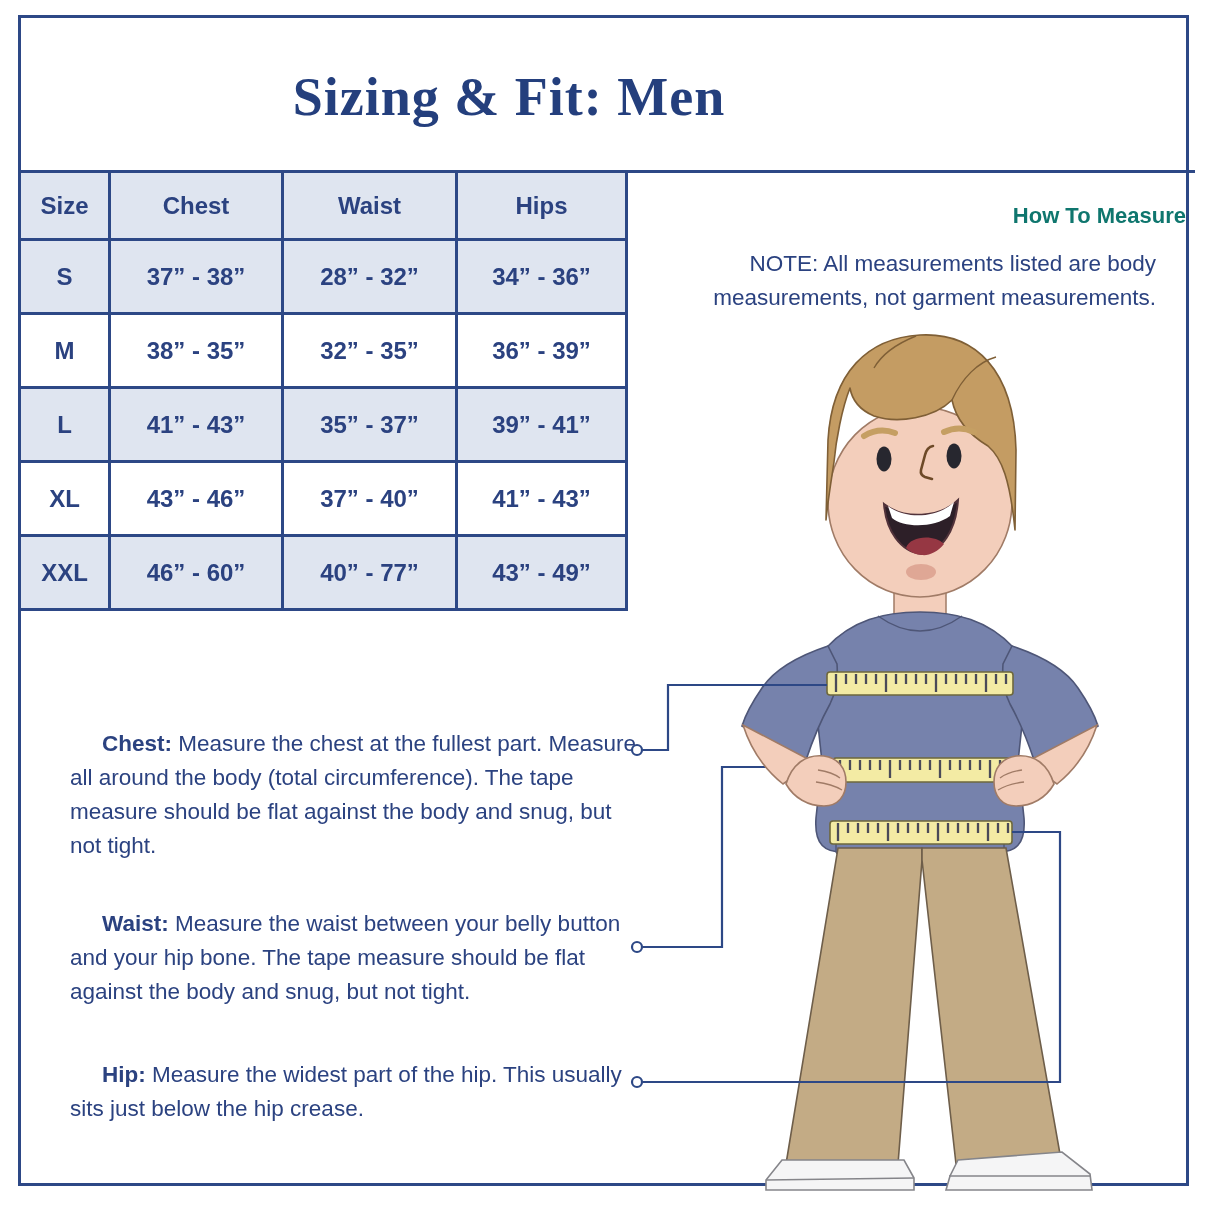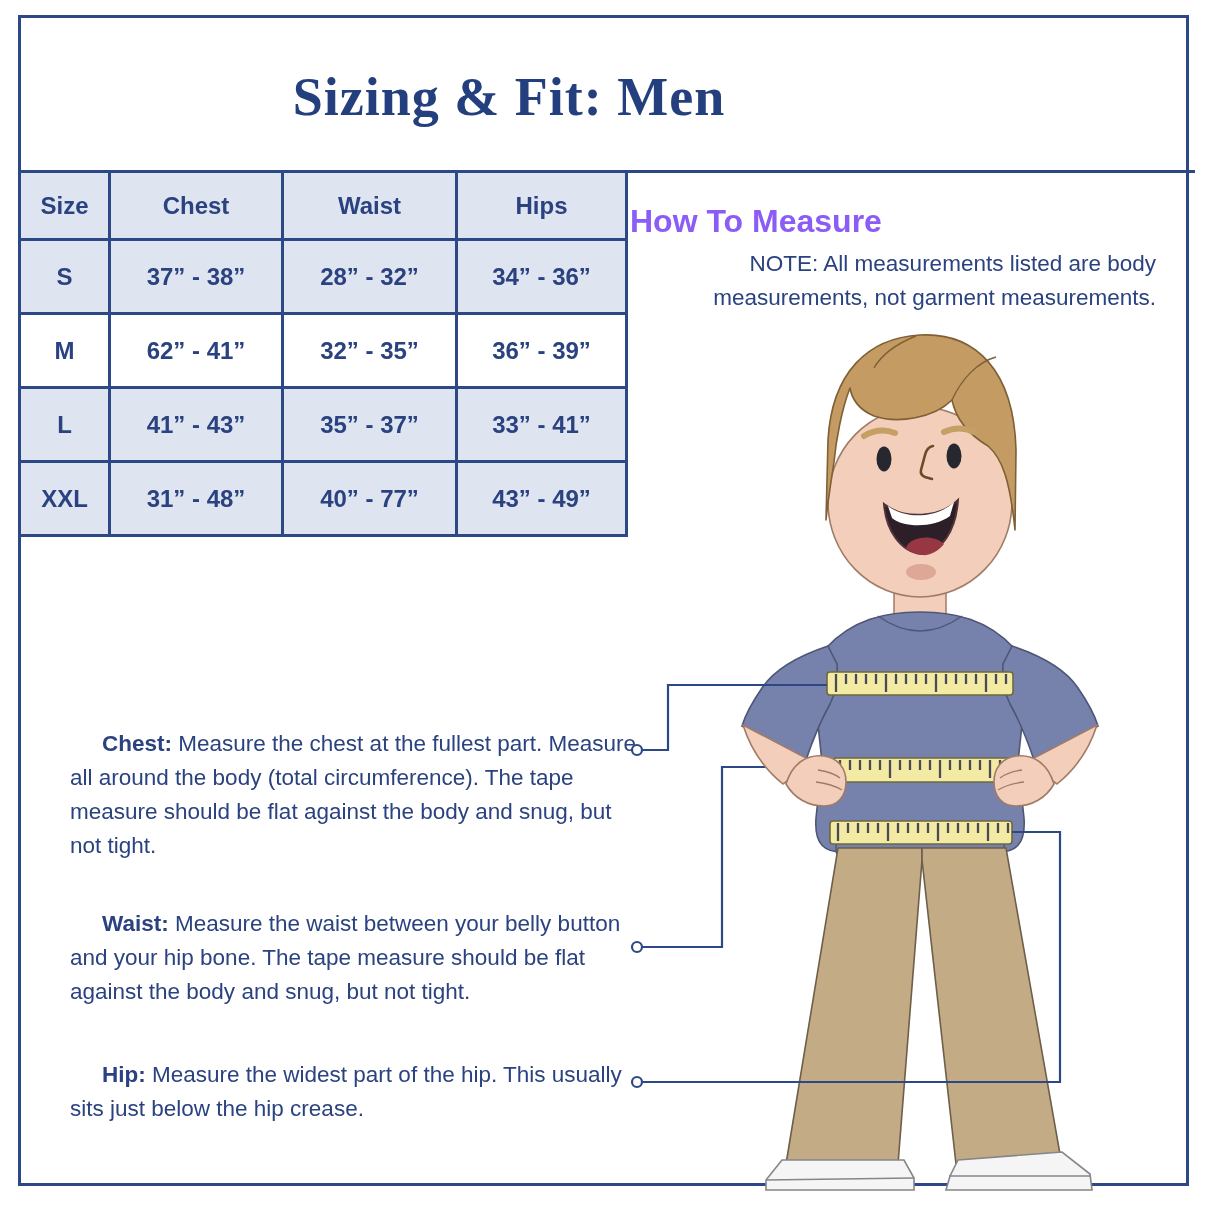--- a/index.html
+++ b/index.html
@@ -12,22 +12,22 @@
          letter-spacing:1px;color:#243f7d;}
   
   table.size{position:absolute;left:18px;top:170px;border-collapse:collapse;table-layout:fixed;border-radius:8px;}
   table.size td,table.size th{border:3px solid #2d4886;text-align:center;vertical-align:middle;
          font-size:24px;font-weight:bold;color:#2b4280;padding:0;}
   table.size th{background:#dfe5f0;height:65px;}
   table.size td{height:71px;background:#ffffff;}
   table.size tr.alt td{background:#dfe5f0;}
   .divider{position:absolute;left:625px;top:170px;width:570px;height:3px;background:#2d4886;}
   
-  .howto-head{position:absolute;left:630px;top:203px;width:556px;text-align:left;
-              font-size:32px;font-weight:bold;color:#8b5cf6;}
+  .howto-head{position:absolute;left:630px;top:203px;width:556px;text-align:right;
+              font-size:22px;font-weight:bold;color:#0f766e;}
   .howto-note{position:absolute;left:660px;top:247px;width:496px;text-align:right;
               font-size:22.5px;line-height:34px;color:#2b4280;}
   
   .para{position:absolute;left:70px;width:568px;font-size:22.5px;line-height:34px;color:#2b4280;}
   .para b{font-weight:bold;margin-left:32px;}
   .p-chest{top:727px;}
   .p-waist{top:907px;}
   .p-hip{top:1058px;}
   svg.art{position:absolute;left:0;top:0;pointer-events:none;}
 </style>
@@ -54,33 +54,39 @@
       <th>Hips</th>
     </tr>
     <tr class="alt">
       <td>S</td>
       <td>37” - 38”</td>
       <td>28” - 32”</td>
       <td>34” - 36”</td>
     </tr>
     <tr>
       <td>M</td>
-      <td>62” - 41”</td>
+      <td>38” - 35”</td>
       <td>32” - 35”</td>
       <td>36” - 39”</td>
     </tr>
     <tr class="alt">
       <td>L</td>
       <td>41” - 43”</td>
       <td>35” - 37”</td>
-      <td>33” - 41”</td>
+      <td>39” - 41”</td>
+    </tr>
+    <tr>
+      <td>XL</td>
+      <td>43” - 46”</td>
+      <td>37” - 40”</td>
+      <td>41” - 43”</td>
     </tr>
     <tr class="alt">
       <td>XXL</td>
-      <td>31” - 48”</td>
+      <td>46” - 60”</td>
       <td>40” - 77”</td>
       <td>43” - 49”</td>
     </tr>
   </tbody>
     </table>
 
   <div class="divider"></div>
 
   <div class="howto-head">How To Measure</div>
   <div class="howto-note">NOTE: All measurements listed are body measurements, not garment measurements.</div>

